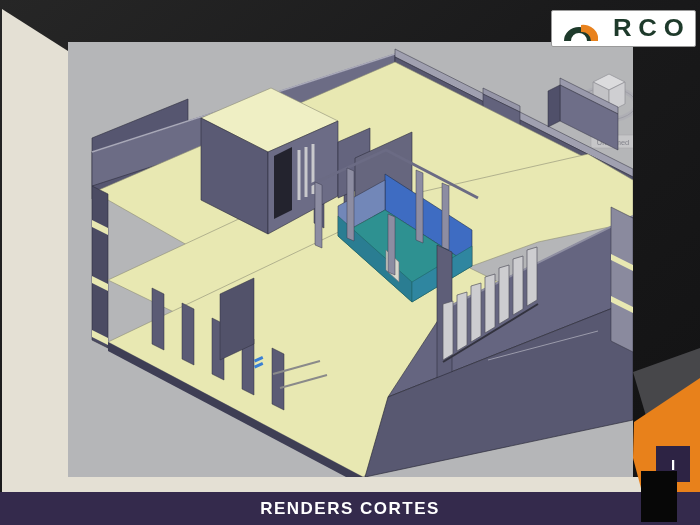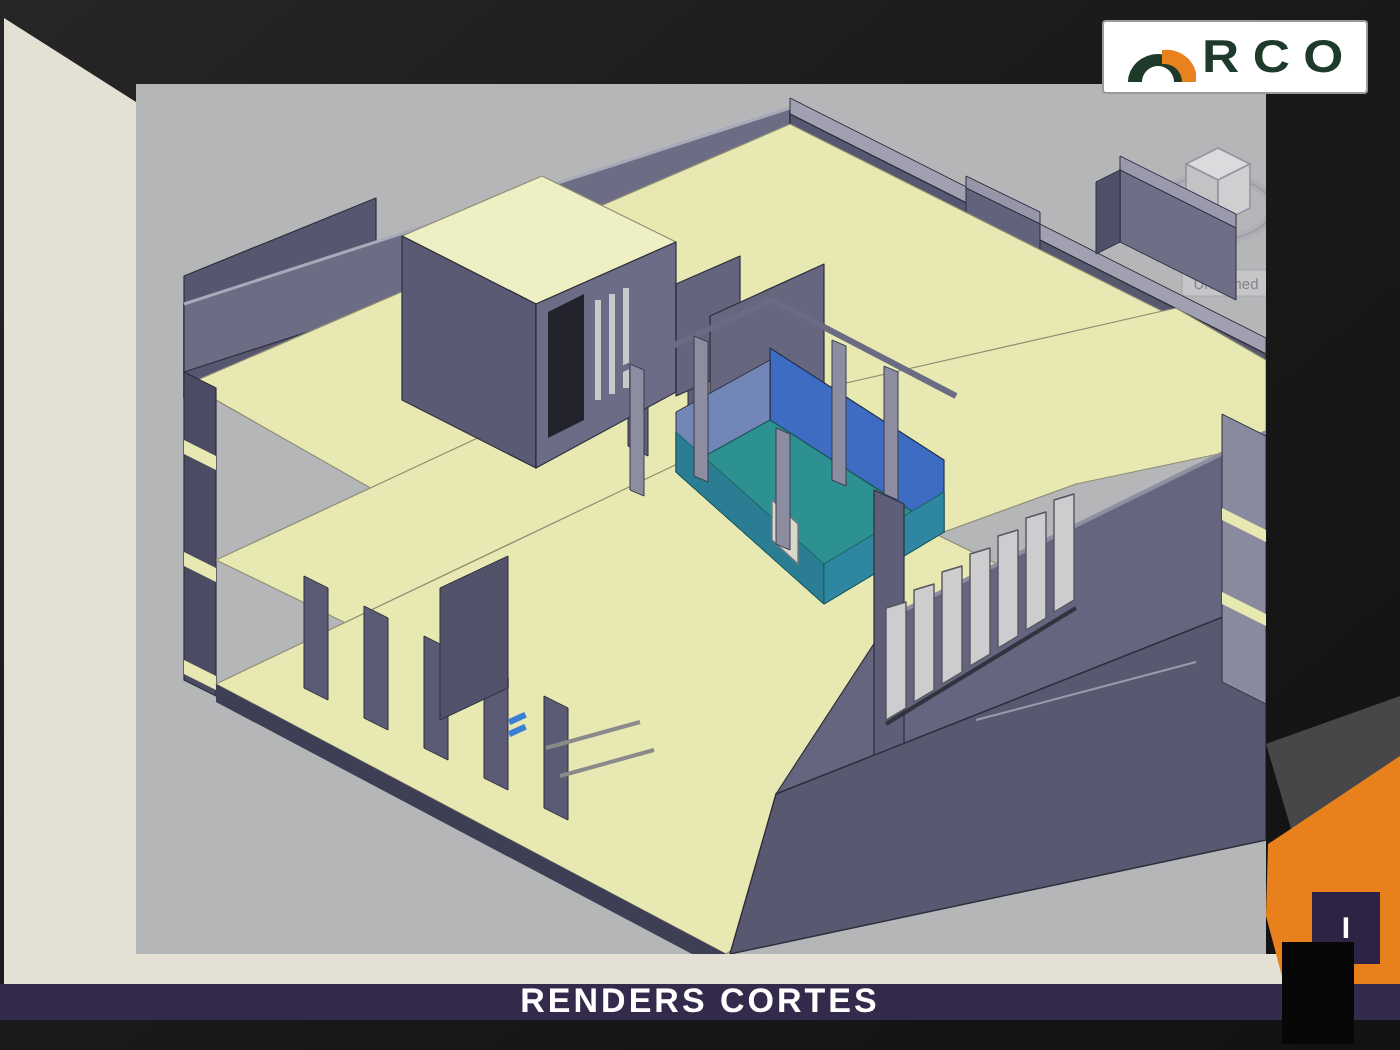--- a/index.html
+++ b/index.html
@@ -8,30 +8,30 @@
     background:linear-gradient(140deg,#262626 0%,#1a1a1b 45%,#121213 100%);
     font-family:"Liberation Sans",sans-serif;
   }
   .left-band{
     position:absolute;left:2px;top:0;width:66px;height:492px;background:#e4e0d4;
     clip-path:polygon(0 9px,100% 51px,100% 100%,0 100%);
   }
   .bottom-strip{position:absolute;left:2px;top:477px;width:650px;height:15px;background:#e4e0d4;}
   .canvas{position:absolute;left:68px;top:42px;width:565px;height:435px;background:#b5b6b8;}
   .logo{
-    position:absolute;left:551px;top:10px;width:133px;height:37px;background:#ffffff;
+    position:absolute;left:551px;top:10px;width:145px;height:37px;background:#ffffff;
     border:1px solid #9a9a9a;border-radius:2px;display:flex;align-items:center;
-    padding-left:10px;box-sizing:border-box;gap:3px;
+    padding-left:10px;box-sizing:border-box;gap:15px;
   }
   .logo-text{
     font-weight:bold;font-size:23px;letter-spacing:6px;color:#1e3a2b;
     transform:scaleX(1.12);transform-origin:left center;line-height:1;
   }
   .footer-bar{
-    position:absolute;left:0;top:492px;width:700px;height:18px;background:#342a4c;
+    position:absolute;left:0;top:492px;width:700px;height:33px;background:#342a4c;
     display:flex;align-items:center;justify-content:center;
   }
   .footer-title{
     color:#ffffff;font-weight:bold;font-size:17px;letter-spacing:1.5px;
   }
   .decor-right{position:absolute;left:628px;top:340px;width:72px;height:152px;}
   .marker-square{
     position:absolute;left:656px;top:446px;width:34px;height:36px;background:#2d2344;
     display:flex;align-items:center;justify-content:center;
   }

